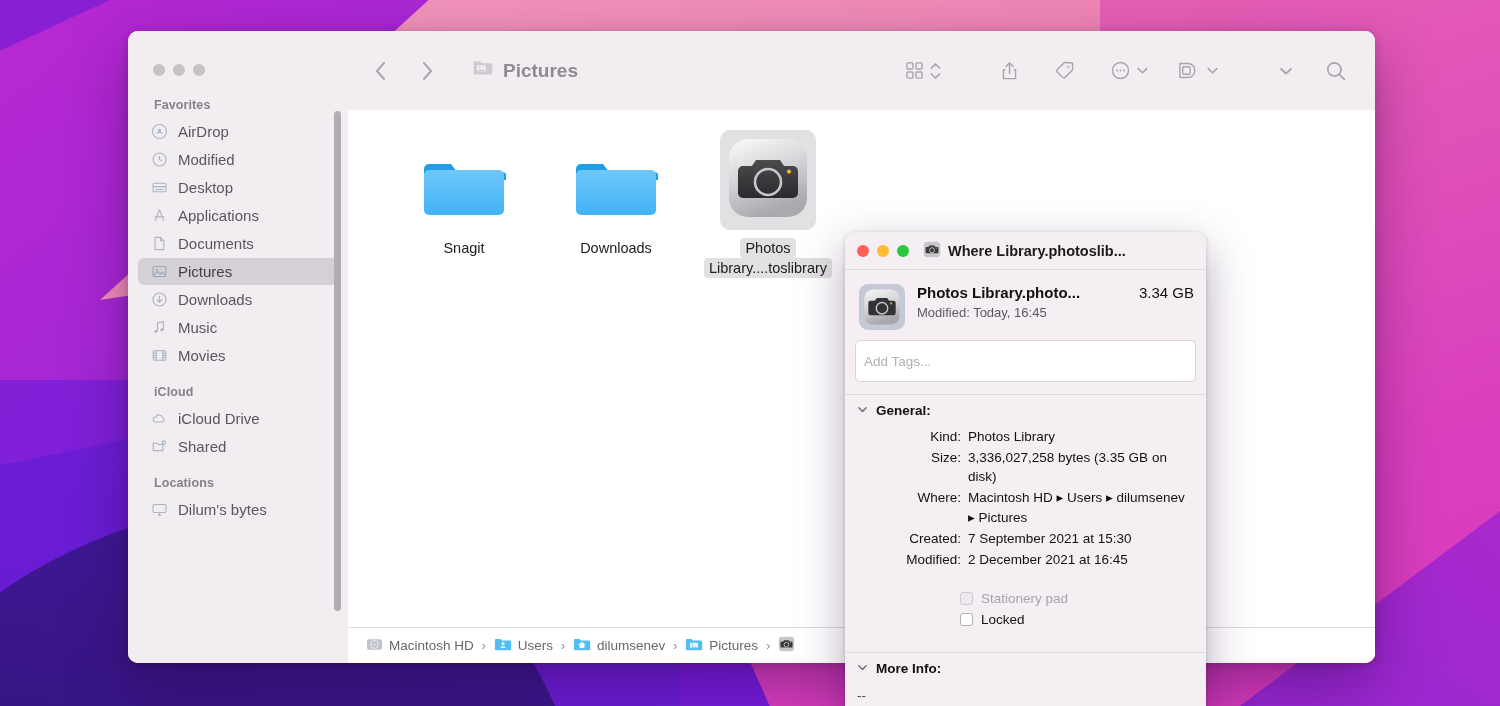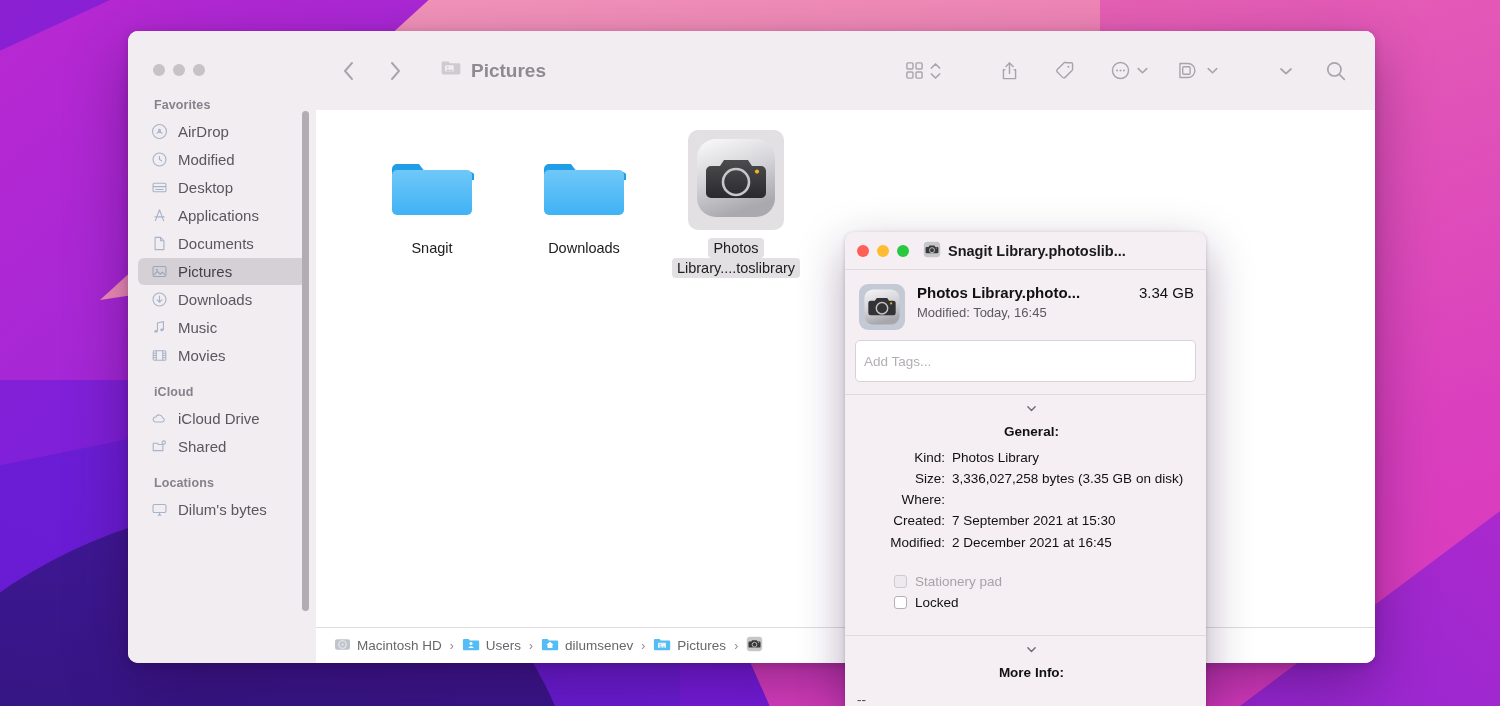--- a/index.html
+++ b/index.html
@@ -70,21 +70,21 @@
     width: 1247px; height: 632px;
     border-radius: 10px;
     overflow: hidden;
     box-shadow: 0 22px 60px rgba(40,0,60,0.38), 0 2px 10px rgba(0,0,0,0.18);
     display: flex;
     background: #fff;
   }
 
   
   #sidebar {
-    width: 188px;
+    width: 220px;
     background: #F2EDF1;
     position: relative;
     flex: none;
     padding-top: 0;
     overflow: hidden;
   }
   .tlights {
     display: flex; gap: 8px;
     padding: 33px 0 0 25px;
   }
@@ -184,29 +184,29 @@
   #tags-box {
     margin: 2px 10px 0 10px; height: 42px;
     background: #fff; border: 1px solid #D7D2D7; border-radius: 5px;
     display: flex; align-items: center; padding: 0 8px;
     font-size: 13.5px; color: #B3AEB4;
   }
 
   .sec-div { border-top: 1px solid #E0DADF; margin-top: 12px; }
   .sec-head {
     display: flex; align-items: center; gap: 8px;
-    padding: 8px 0 4px 12px; font-weight: bold; font-size: 13.5px; color: #111; flex-direction: column;
+    padding: 8px 0 4px 12px; font-weight: bold; font-size: 13.5px; color: #111;
   }
   .disc { color: #6E6A71; font-size: 11px; }
 
-  .kv { display: flex; padding: 1px 14px 1px 0; line-height: 1.42; }
+  .kv { display: flex; padding: 1px 14px 1px 16px; line-height: 1.42; }
   .kv .k { width: 100px; text-align: right; flex: none; color: #111; }
   .kv .v { padding-left: 7px; color: #111; }
 
-  .chk-row { display: flex; align-items: center; gap: 8px; padding: 3px 0 3px 49px; }
+  .chk-row { display: flex; align-items: center; gap: 8px; padding: 3px 0 3px 115px; }
   .chk { width: 13px; height: 13px; border-radius: 3px; border: 1px solid #B5B0B6; background: #fff; flex:none; }
   .chk.dim { background: #EDE9EE; border-color: #CFCAD0; }
   .chk-lbl { font-size: 13.5px; color: #111; }
   .chk-lbl.dim { color: #A8A3A9; }
 
   .mi-val { padding: 8px 0 10px 12px; color: #4A464C; font-size: 13.5px; }
 </style>
 </head>
 <body>
 
@@ -620,21 +620,21 @@
     <div class="itl g"></div>
     <div id="info-title">
       <span>
         <svg width="18" height="17" viewBox="0 0 18 17">
             <rect x="0.8" y="0.8" width="16.4" height="15.4" rx="3.6" fill="#C6C6CB"></rect>
             <path d="M6.4 4.6h5l0.9 1.3h2.1a1 1 0 011 1v4.4a1 1 0 01-1 1H3.6a1 1 0 01-1-1V6.9a1 1 0 011-1h2z" fill="#3A3A3C"></path>
             <circle cx="9" cy="9.2" r="2.5" fill="none" stroke="#C9C9CD" stroke-width="0.9"></circle>
             <circle cx="13.3" cy="7" r="0.55" fill="#F2B31E"></circle>
           </svg>
       </span>
-      <span>Snagit Library.photoslib...</span>
+      <span>Where Library.photoslib...</span>
     </div>
   </div>
 
   <div id="info-header">
     <div style="width:46px;height:46px;border-radius:9px;background:#C3CAD6;display:flex;align-items:center;justify-content:center;flex:none;">
       <svg width="38" height="38" viewBox="0 0 40 40">
         <defs>
           <linearGradient id="ig1" x1="0" y1="0" x2="0.3" y2="1">
               <stop offset="0%" stop-color="#F6F6F8"></stop>
               <stop offset="60%" stop-color="#CFCFD4"></stop>
@@ -677,20 +677,21 @@
     <div class="kv">
       <span class="k">Kind:</span>
       <span class="v">Photos Library</span>
     </div>
     <div class="kv">
       <span class="k">Size:</span>
       <span class="v">3,336,027,258 bytes (3.35 GB on disk)</span>
     </div>
     <div class="kv">
       <span class="k">Where:</span>
+      <span class="v">Macintosh HD ▸ Users ▸ dilumsenev ▸ Pictures</span>
     </div>
     <div class="kv">
       <span class="k">Created:</span>
       <span class="v">7 September 2021 at 15:30</span>
     </div>
     <div class="kv">
       <span class="k">Modified:</span>
       <span class="v">2 December 2021 at 16:45</span>
     </div>
   </div>

